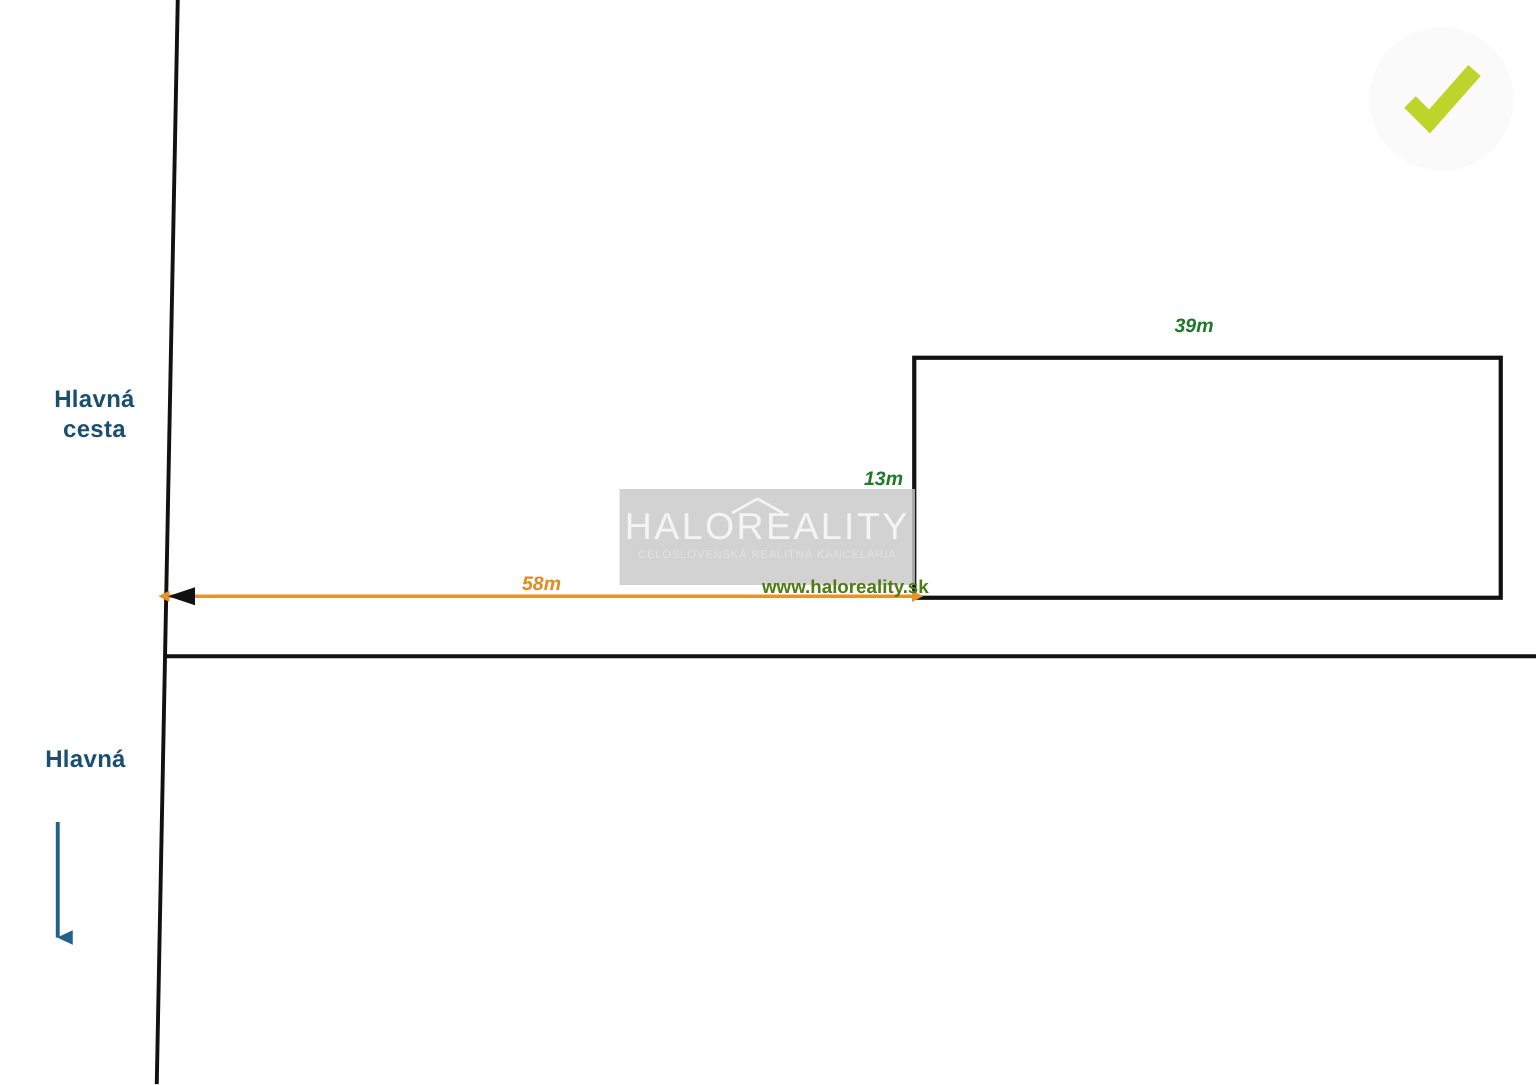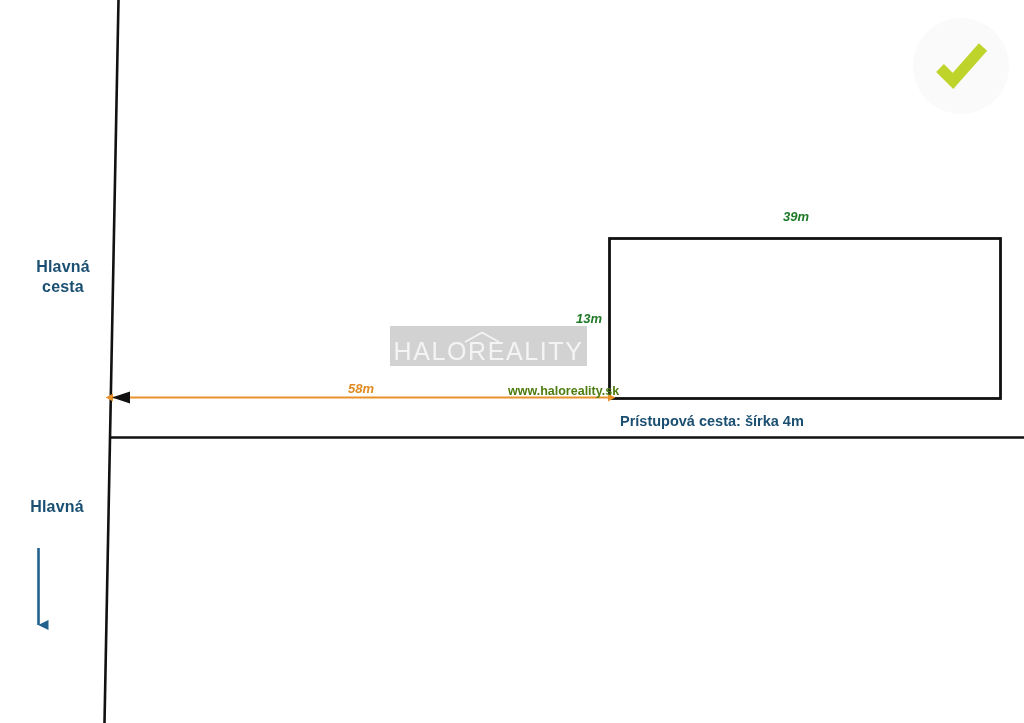--- a/index.html
+++ b/index.html
@@ -106,24 +106,24 @@
       linear-gradient(-45deg, transparent 45%, #e03b2f 45%, #e03b2f 55%, transparent 55%);
     background-size: 4px 3px;
     background-repeat: repeat-x;
     background-position: 0 100%;
     padding-bottom: 2px;
   }
 
   
   #watermark {
     position: absolute;
-    left: 390px;
+    left: 413px;
     top: 326px;
     width: 197px;
-    height: 40px;
+    height: 64px;
     background: #c9c9c9;
     opacity: .82;
     overflow: hidden;
   }
   #watermark .wm-main {
     position: absolute;
     left: 0;
     top: 11px;
     width: 197px;
     text-align: center;
@@ -207,21 +207,20 @@
 
   <div class="lbl lbl-road" id="label-presov">Hlavná</div>
 
   <div class="lbl lbl-dim-green" id="label-dim-39m">39m</div>
 
   <div class="lbl lbl-dim-green" id="label-dim-13m">13m</div>
 
   <div class="lbl" id="label-dim-58m">58m</div>
 
 
-  <div class="lbl" id="label-access-road"><span>Prístupová cesta: </span><span class="sp-err">šírka</span><span> 4m</span></div>
 
   <div id="watermark">
     <svg class="wm-roof" viewBox="0 0 36 12">
       <path d="M1,11 L18,1.5 L35,11" fill="none" stroke="#f2f2f2" stroke-width="1.8"></path>
     </svg>
     <div class="wm-main">HALOREALITY</div>
     <div class="wm-sub">CELOSLOVENSKÁ REALITNÁ KANCELÁRIA</div>
   </div>
   <div class="lbl" id="label-watermark-url">www.haloreality.sk</div>
 

